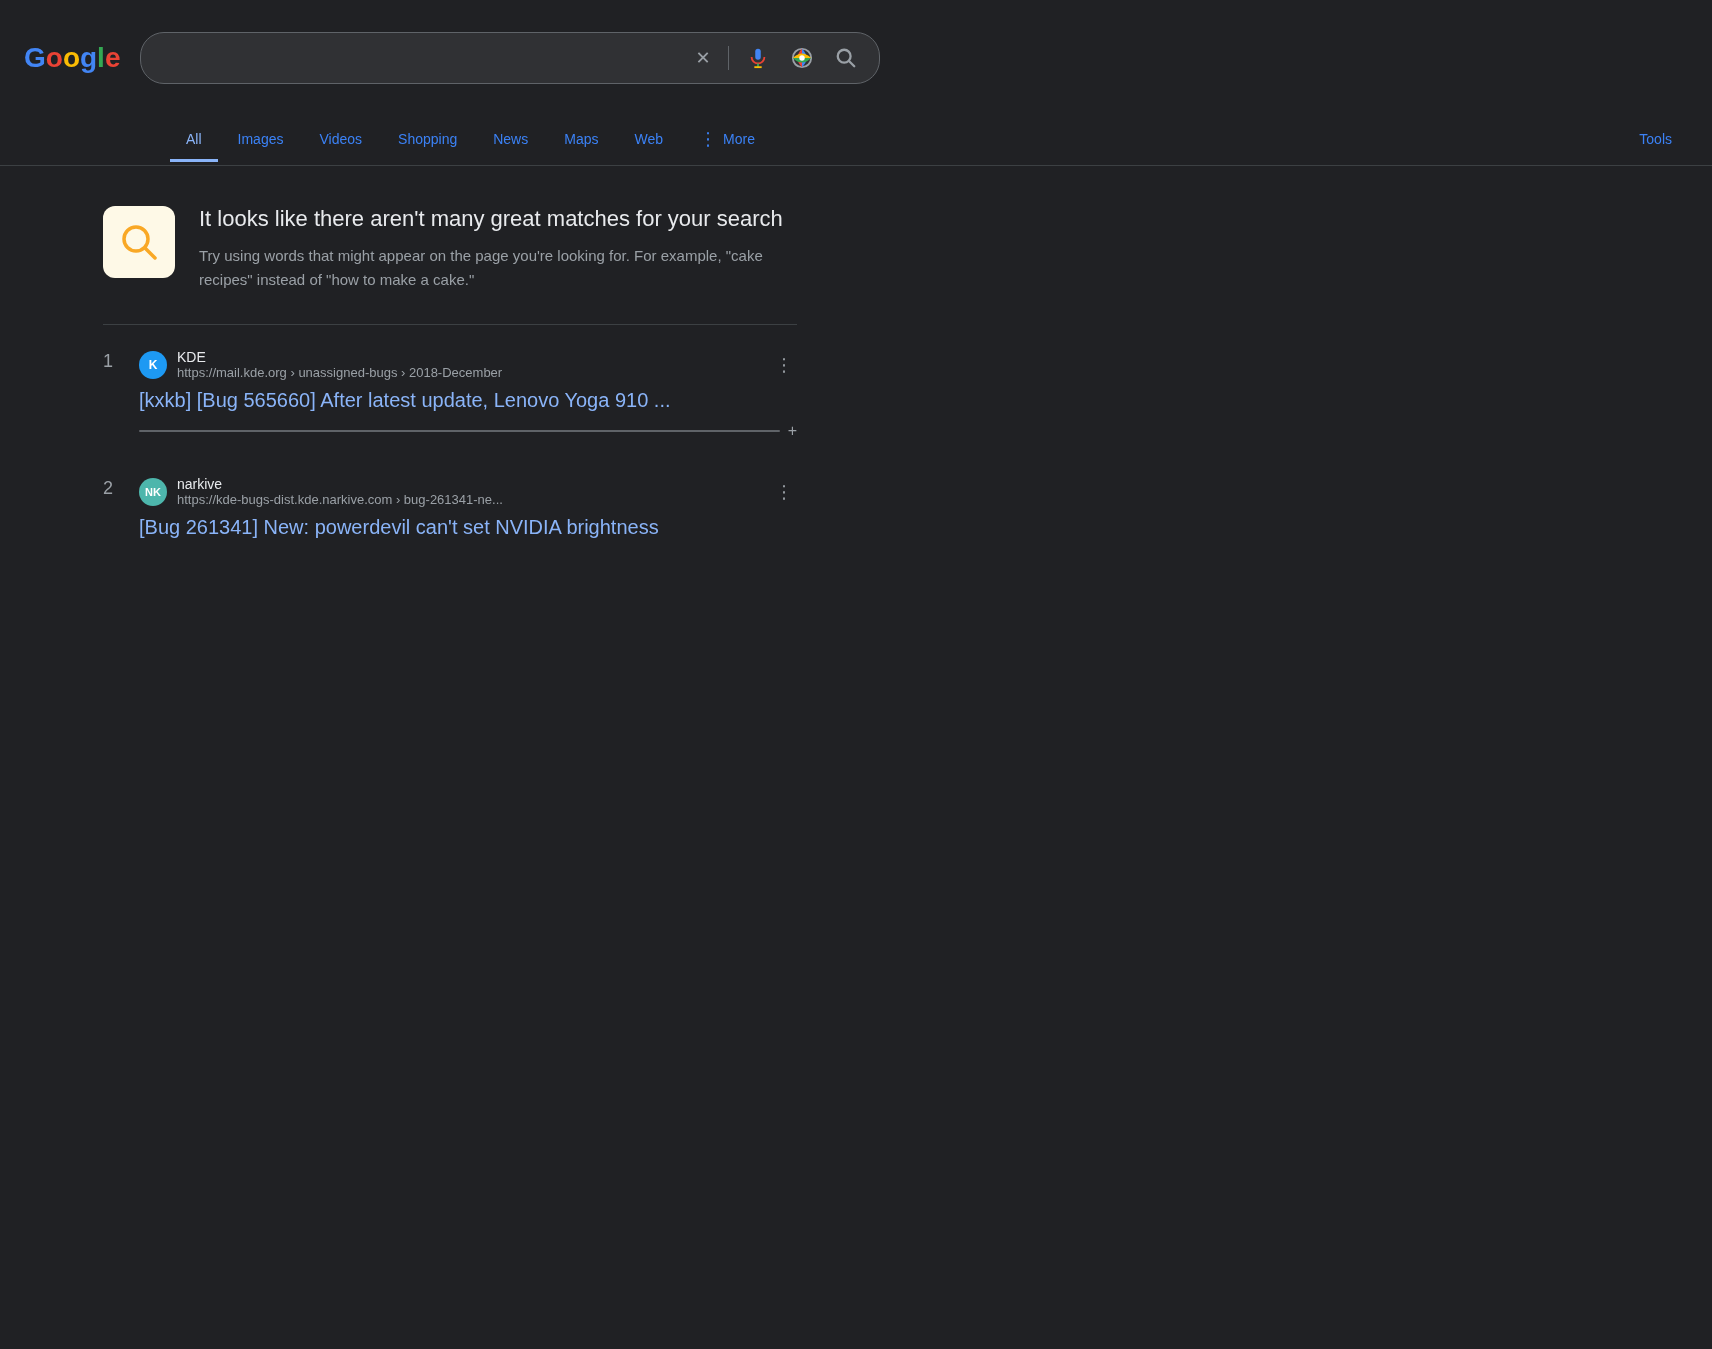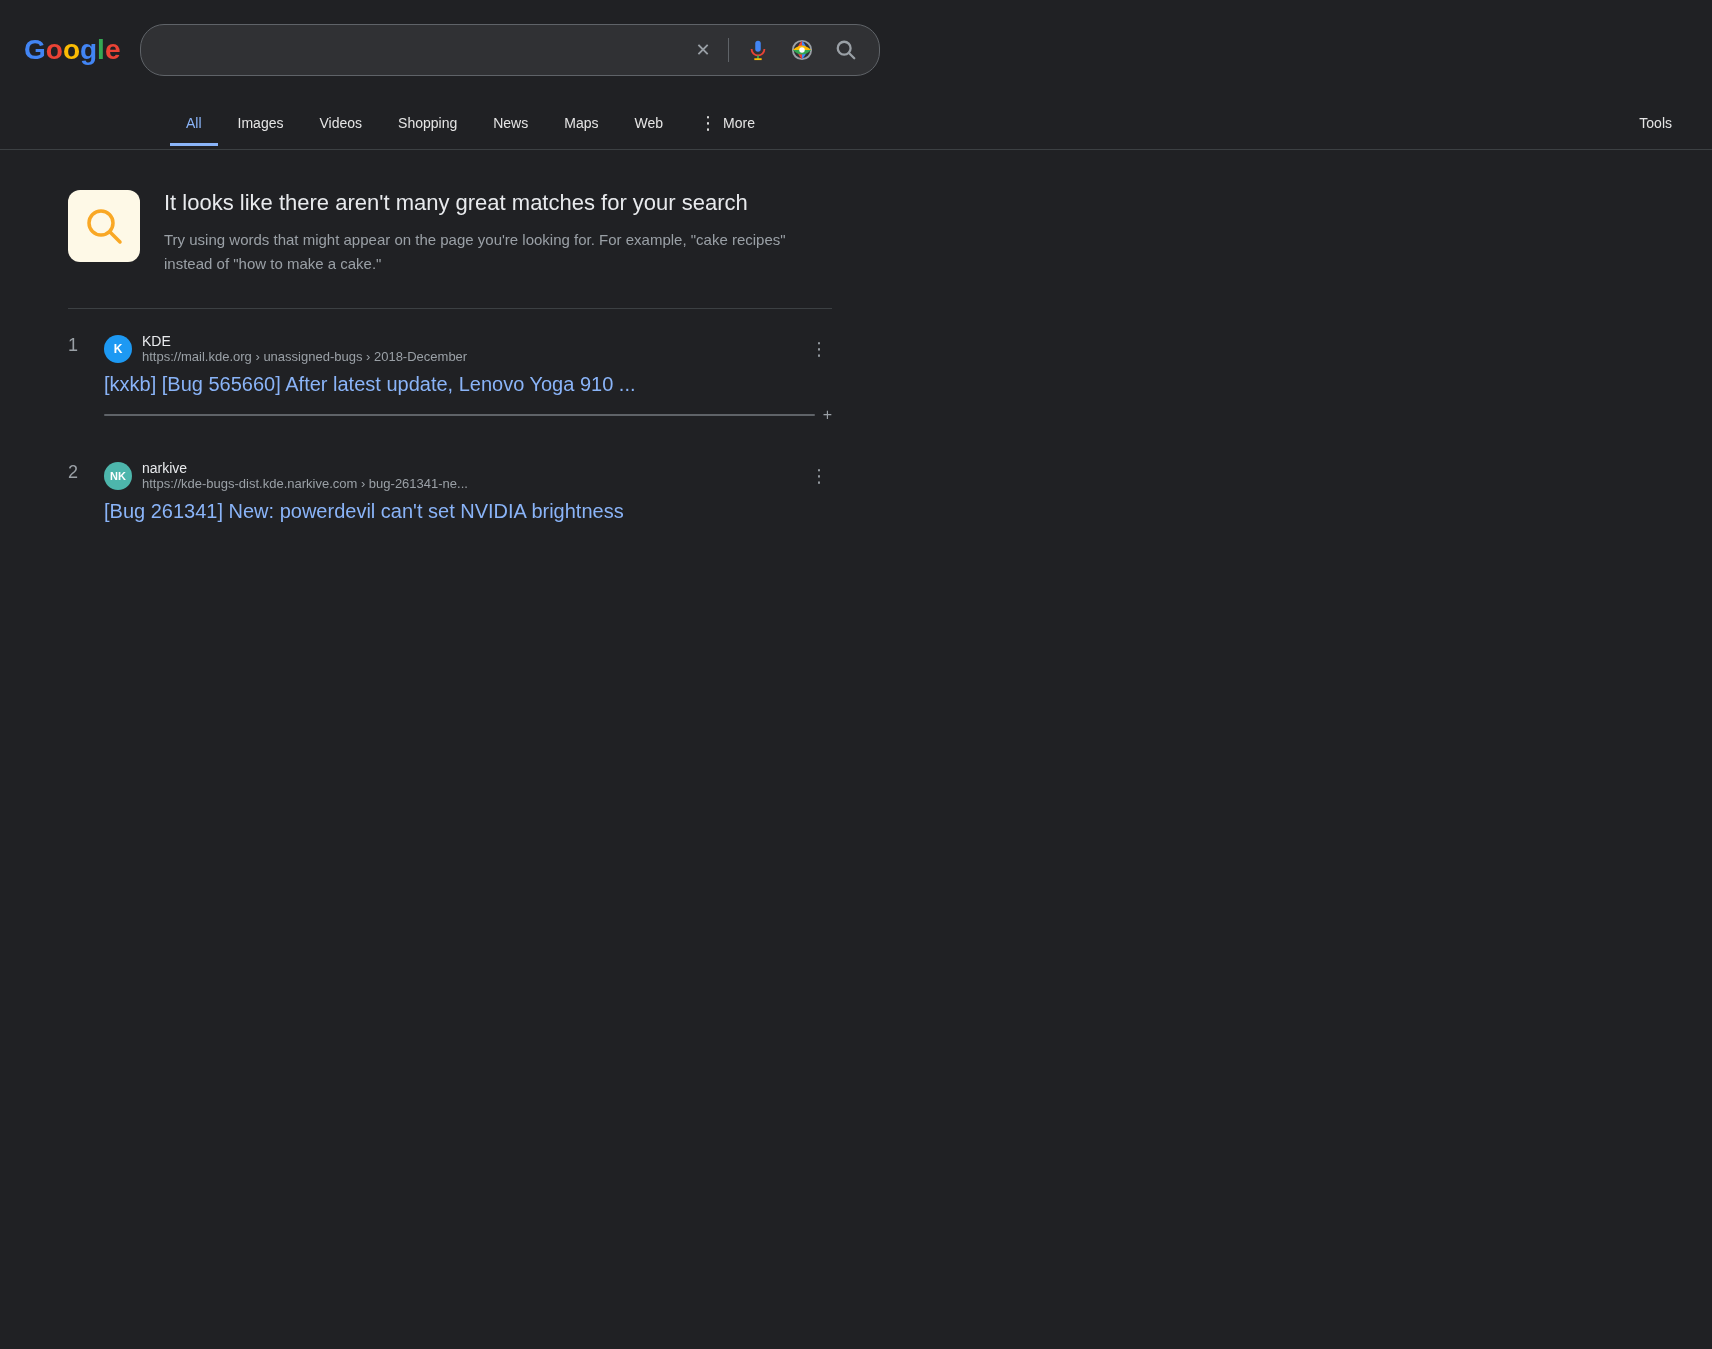--- a/index.html
+++ b/index.html
@@ -9,21 +9,21 @@
       color: #e8eaed;
       font-family: Arial, sans-serif;
       min-height: 1349px;
       width: 1712px;
     }
 
     
     .header {
       display: flex;
       align-items: center;
-      padding: 24px 24px;
+      padding: 32px 24px;
       gap: 20px;
     }
 
     .logo {
       font-size: 28px;
       font-weight: bold;
       color: #e8eaed;
       white-space: nowrap;
       flex-shrink: 0;
     }
@@ -100,21 +100,21 @@
       display: flex;
       align-items: center;
       padding: 0 0 0 170px;
       border-bottom: 1px solid #3c4043;
       gap: 4px;
     }
 
     .nav-tab {
       padding: 12px 16px;
       font-size: 14px;
-      color: #e5e5e5;
+      color: #3b82f6;
       cursor: pointer;
       border-bottom: 3px solid transparent;
       text-decoration: none;
       display: flex;
       align-items: center;
       gap: 6px;
       white-space: nowrap;
     }
 
     .nav-tab.active {
@@ -122,21 +122,21 @@
       border-bottom: 3px solid #8ab4f8;
     }
 
     .tools-tab {
       margin-left: auto;
       margin-right: 24px;
     }
 
     
     .main-content {
-      padding: 40px 68px;
+      padding: 40px 103px;
       max-width: 900px;
     }
 
     
     .no-results {
       display: flex;
       gap: 24px;
       align-items: flex-start;
       margin-bottom: 32px;
     }

